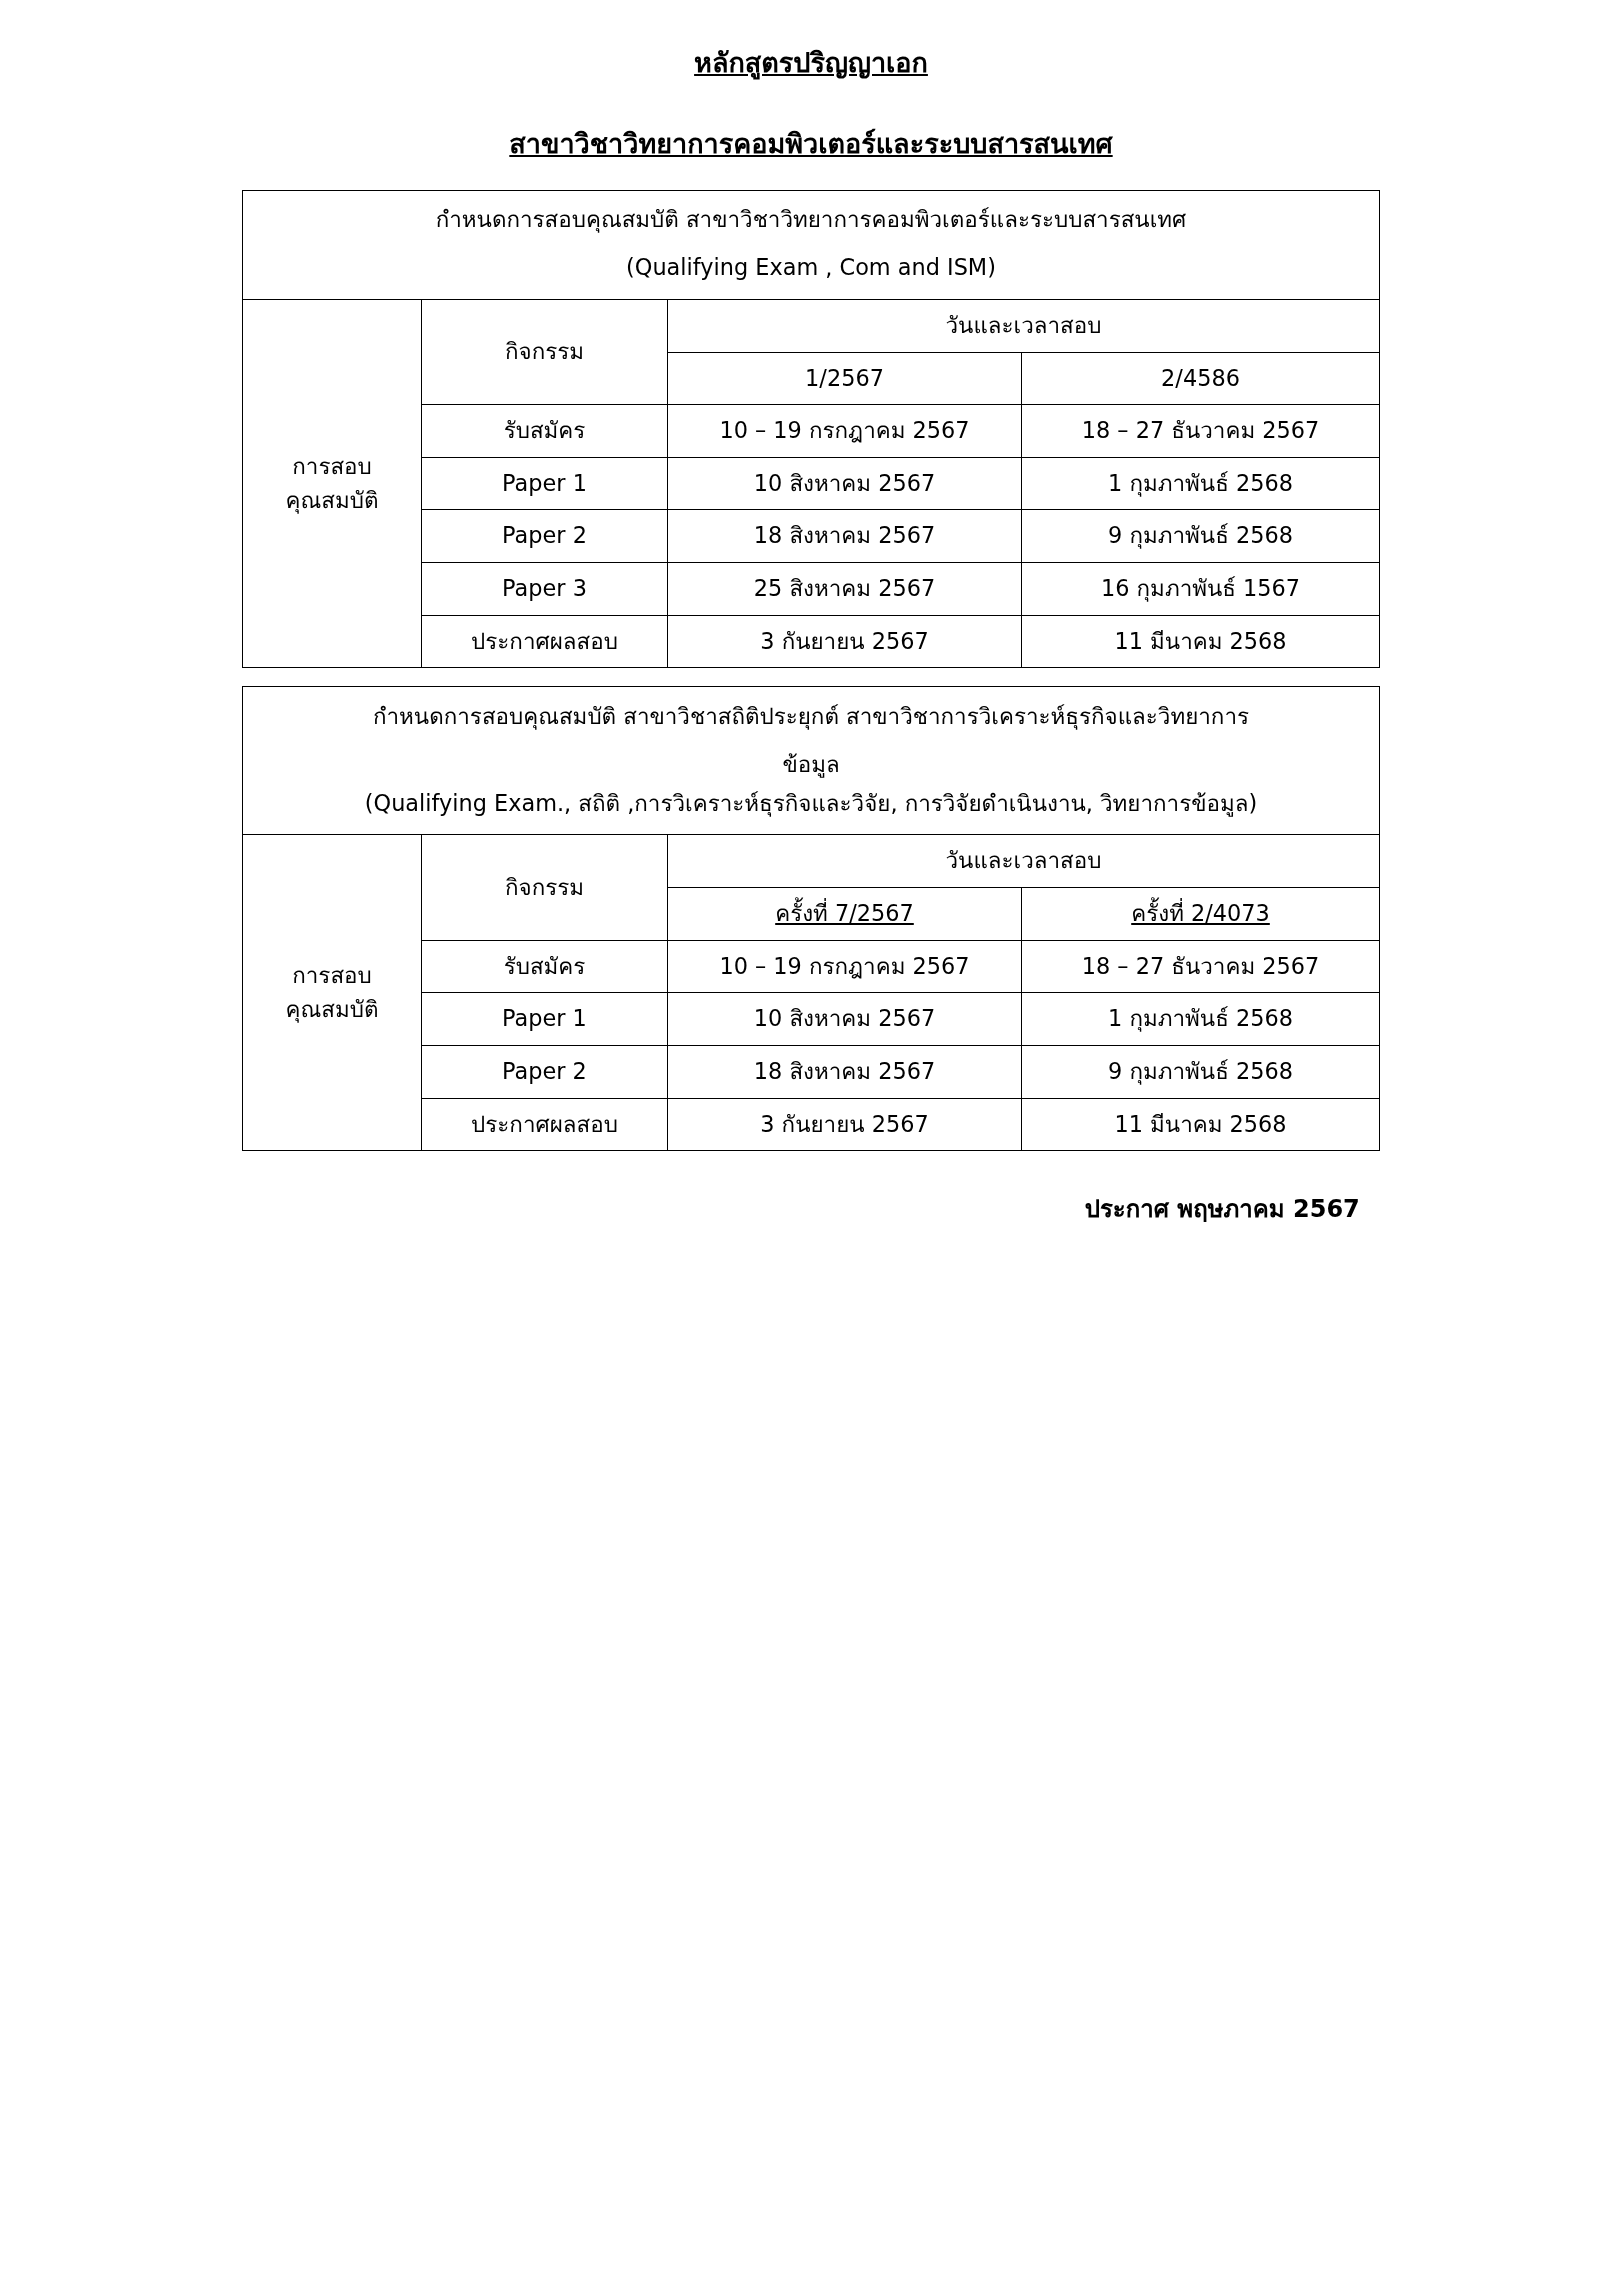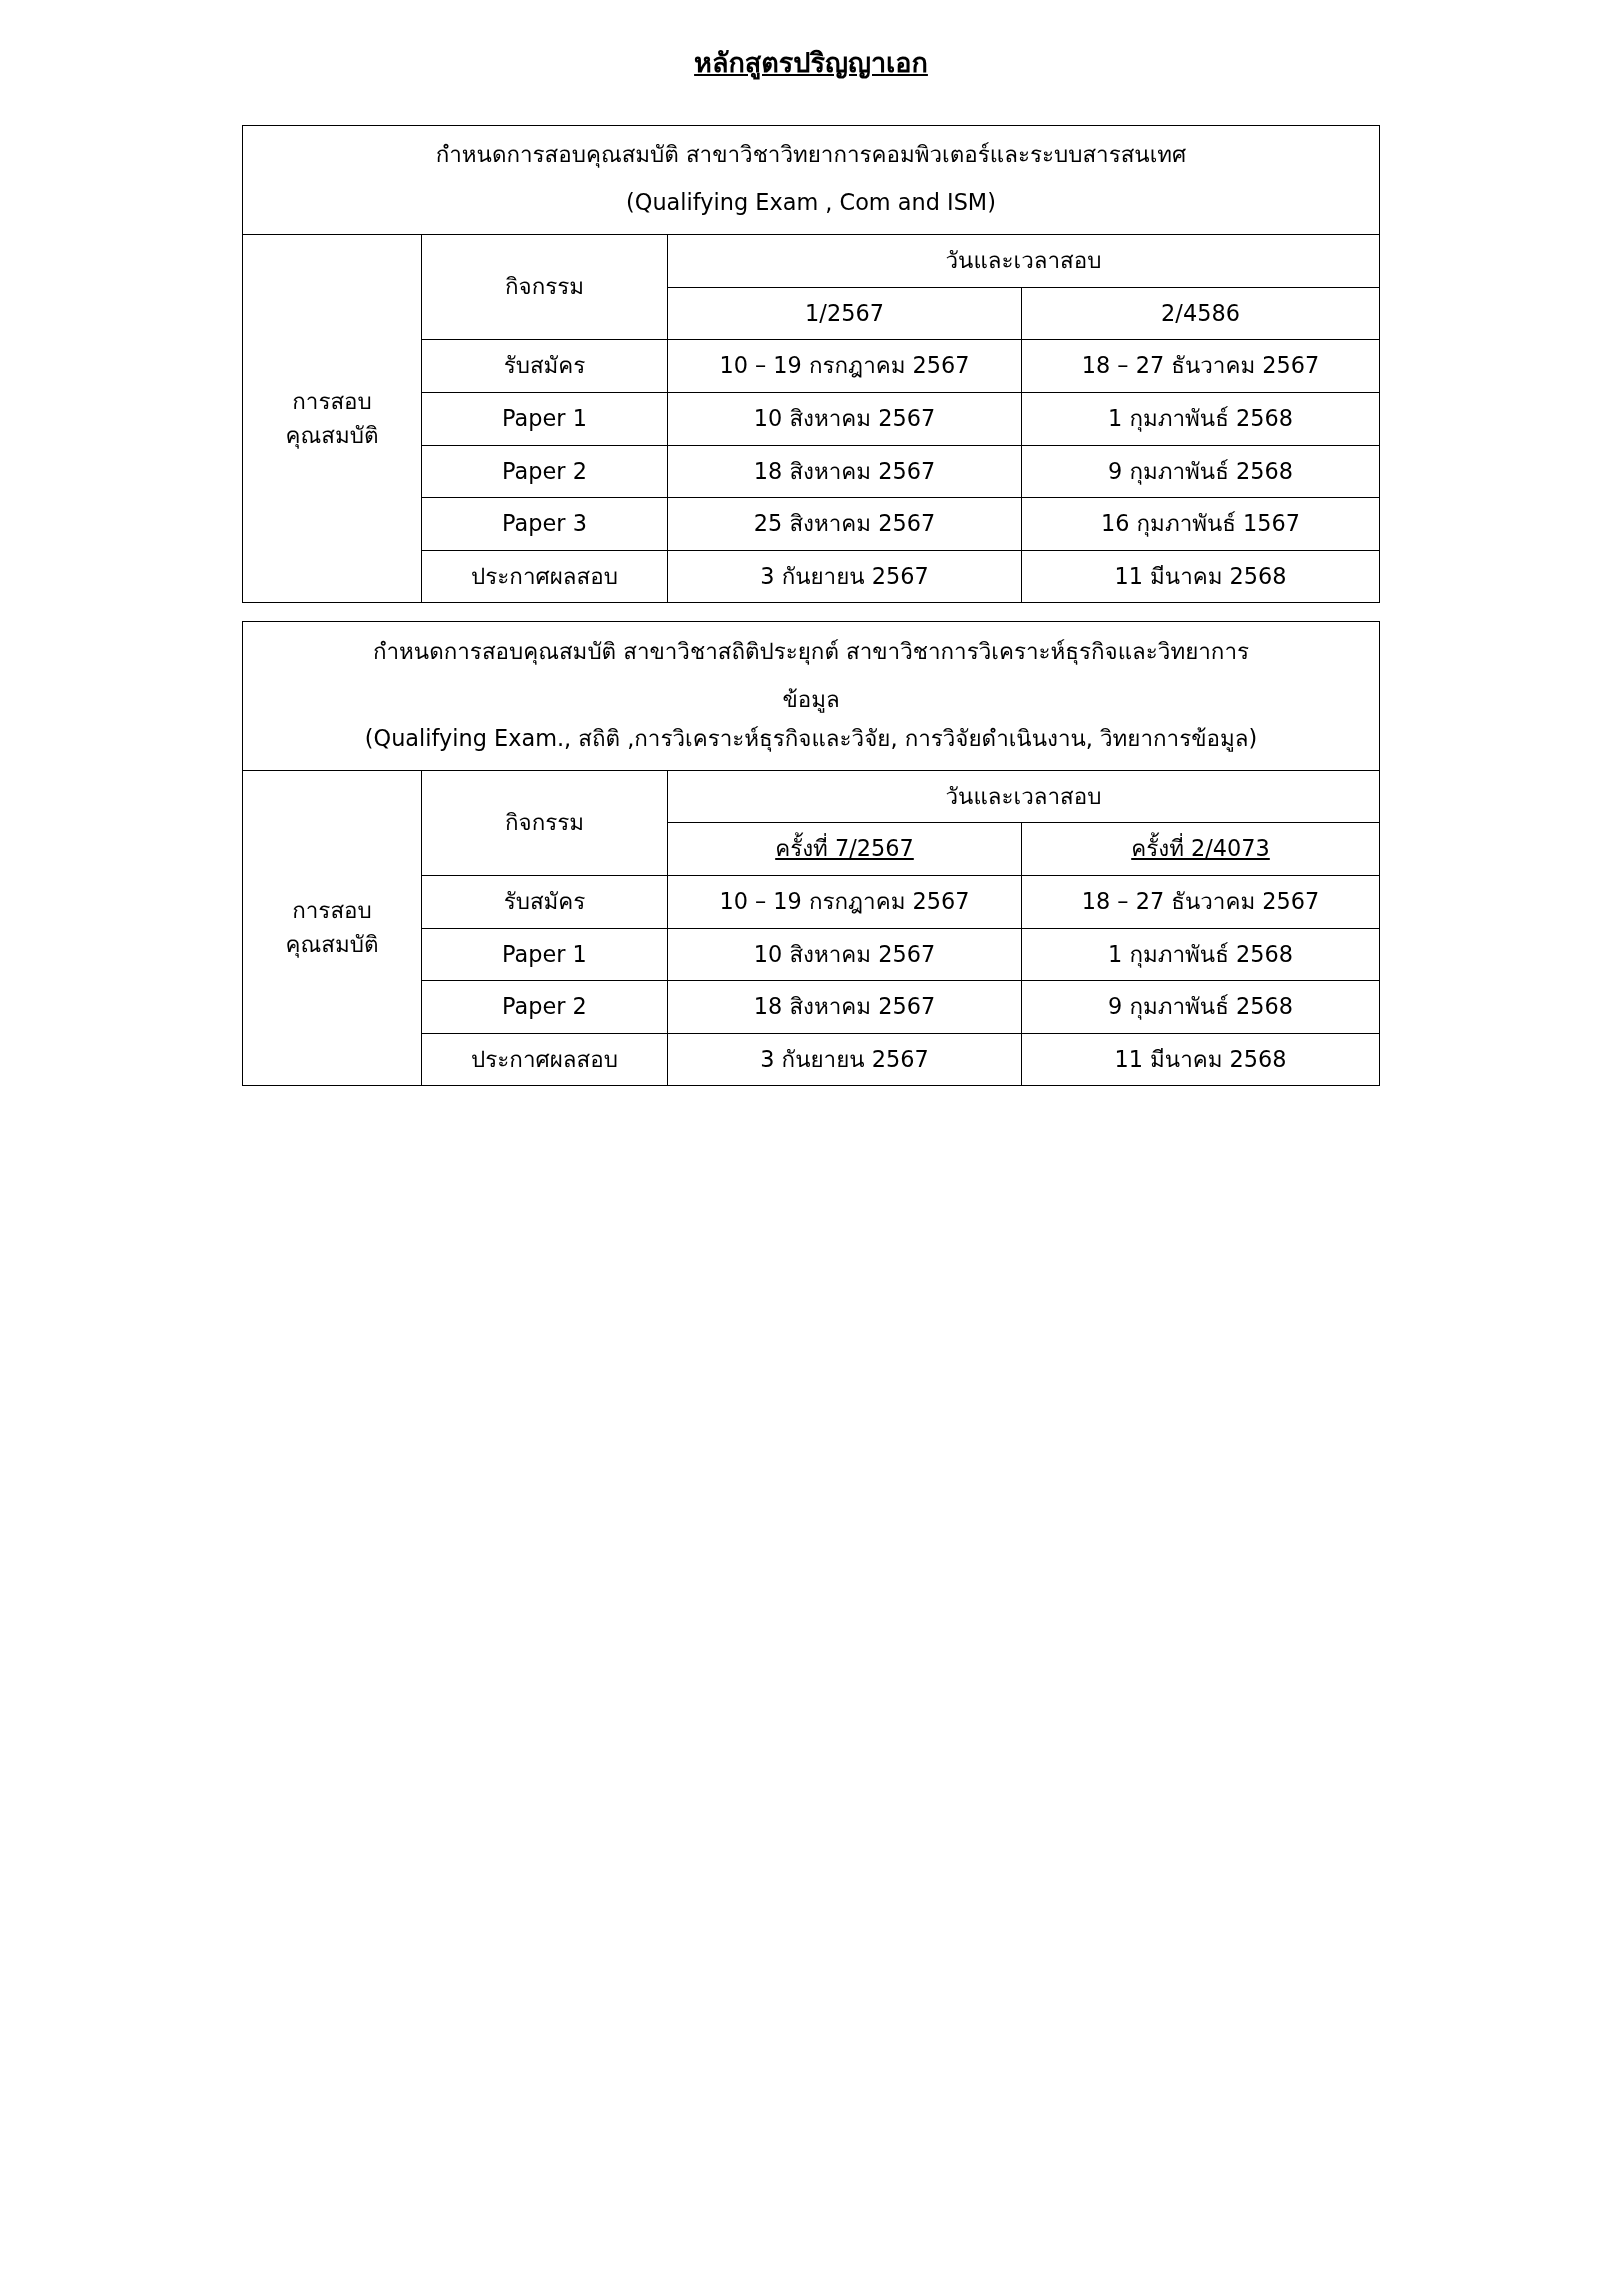--- a/index.html
+++ b/index.html
@@ -92,20 +92,21 @@
     box-sizing: border-box;
   }
 </style>
 </head>
 <body>
 
 <div class="page">
   <div class="content">
 
     <div class="doc-title">หลักสูตรปริญญาเอก</div>
+    <div class="doc-subtitle">สาขาวิชาวิทยาการคอมพิวเตอร์และระบบสารสนเทศ</div>
 
     <table class="sched">
       <colgroup>
         <col class="col-left">
           <col class="col-act">
           <col class="col-r1">
           <col class="col-r2">
       </colgroup>
       <tbody>
         <tr>
@@ -200,16 +201,17 @@
           <td>9 กุมภาพันธ์ 2568</td>
         </tr>
         <tr>
           <td class="bold">ประกาศผลสอบ</td>
           <td class="bold">3 กันยายน 2567</td>
           <td class="bold">11 มีนาคม 2568</td>
         </tr>
       </tbody>
     </table>
 
+    <div class="footer-note">ประกาศ  พฤษภาคม 2567</div>
 
   </div>
 </div>
 
 
 </body></html>

